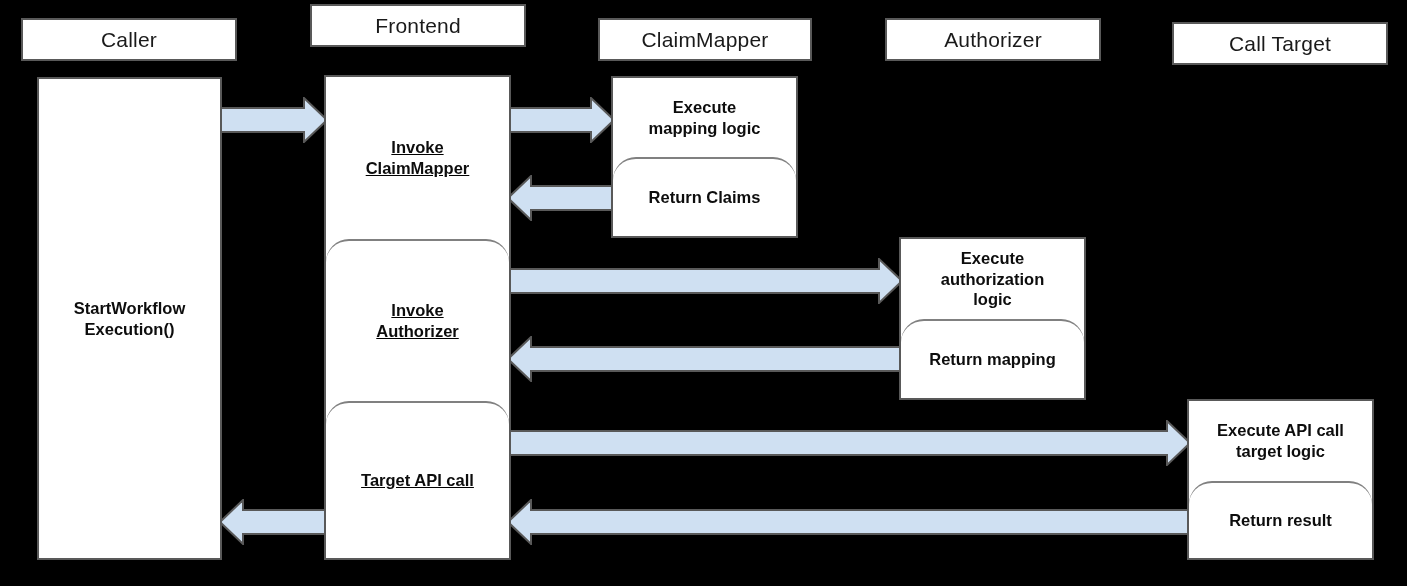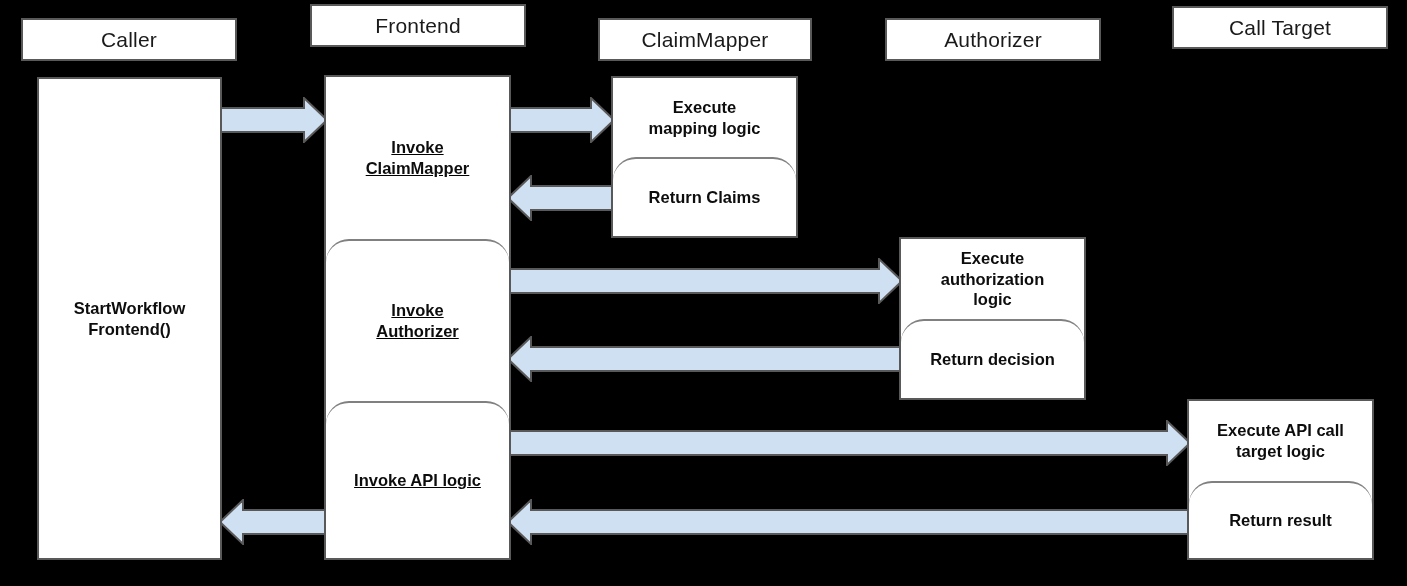--- a/index.html
+++ b/index.html
@@ -79,21 +79,21 @@
   </div>
 
   <div class="lifeline-head" style="left:598px;top:18px;width:214px;height:43px;">
     <span>ClaimMapper</span>
   </div>
 
   <div class="lifeline-head" style="left:885px;top:18px;width:216px;height:43px;">
     <span>Authorizer</span>
   </div>
 
-  <div class="lifeline-head" style="left:1172px;top:6px;width:216px;height:43px;text-align:center;">
+  <div class="lifeline-head" style="left:1172px;top:22px;width:216px;height:43px;text-align:center;">
     <span>Call Target</span>
   </div>
 
   <div class="arrow" style="left:220px;top:97px;width:108px;height:46px;">
     <svg width="108" height="46" viewBox="0 0 108 46">
       <polygon class="arrow-poly" points="1,11 84,11 84,1 107,23 84,45 84,35 1,35"></polygon>
     </svg>
   </div>
 
   <div class="arrow" style="left:509px;top:97px;width:106px;height:46px;">
@@ -134,56 +134,56 @@
 
   <div class="arrow" style="left:219px;top:499px;width:110px;height:46px;">
     <svg width="110" height="46" viewBox="0 0 110 46">
       <polygon class="arrow-poly" points="109,11 24,11 24,1 1,23 24,45 24,35 109,35"></polygon>
     </svg>
   </div>
 
   <div class="activation" style="left:37px;top:77px;width:185px;height:483px;">
     <div class="seg" style="flex:1 1 auto;white-space:pre-line;">
       <span class="seg-label">StartWorkflow
-Frontend()</span>
+Execution()</span>
     </div>
   </div>
 
   <div class="activation" style="left:324px;top:75px;width:187px;height:485px;text-decoration:underline;">
     <div class="seg" style="height:162px;white-space:pre-line;">
       <span class="seg-label">Invoke
 ClaimMapper</span>
     </div>
     <div class="seg" style="height:162px;white-space:pre-line;">
       <span class="seg-label">Invoke
 Authorizer</span>
     </div>
     <div class="seg" style="flex:1 1 auto;white-space:pre-line;">
-      <span class="seg-label">Invoke API logic</span>
+      <span class="seg-label">Target API call</span>
     </div>
   </div>
 
   <div class="activation" style="left:611px;top:76px;width:187px;height:162px;">
     <div class="seg" style="height:79px;white-space:pre-line;">
       <span class="seg-label">Execute
 mapping logic</span>
     </div>
     <div class="seg" style="flex:1 1 auto;white-space:pre-line;">
       <span class="seg-label">Return Claims</span>
     </div>
   </div>
 
   <div class="activation" style="left:899px;top:237px;width:187px;height:163px;">
     <div class="seg" style="height:80px;white-space:pre-line;">
       <span class="seg-label">Execute
 authorization
 logic</span>
     </div>
     <div class="seg" style="flex:1 1 auto;white-space:pre-line;">
-      <span class="seg-label">Return decision</span>
+      <span class="seg-label">Return mapping</span>
     </div>
   </div>
 
   <div class="activation" style="left:1187px;top:399px;width:187px;height:161px;">
     <div class="seg" style="height:80px;white-space:pre-line;text-align:center;">
       <span class="seg-label">Execute API call
 target logic</span>
     </div>
     <div class="seg" style="flex:1 1 auto;white-space:pre-line;text-align:right;">
       <span class="seg-label">Return result</span>

